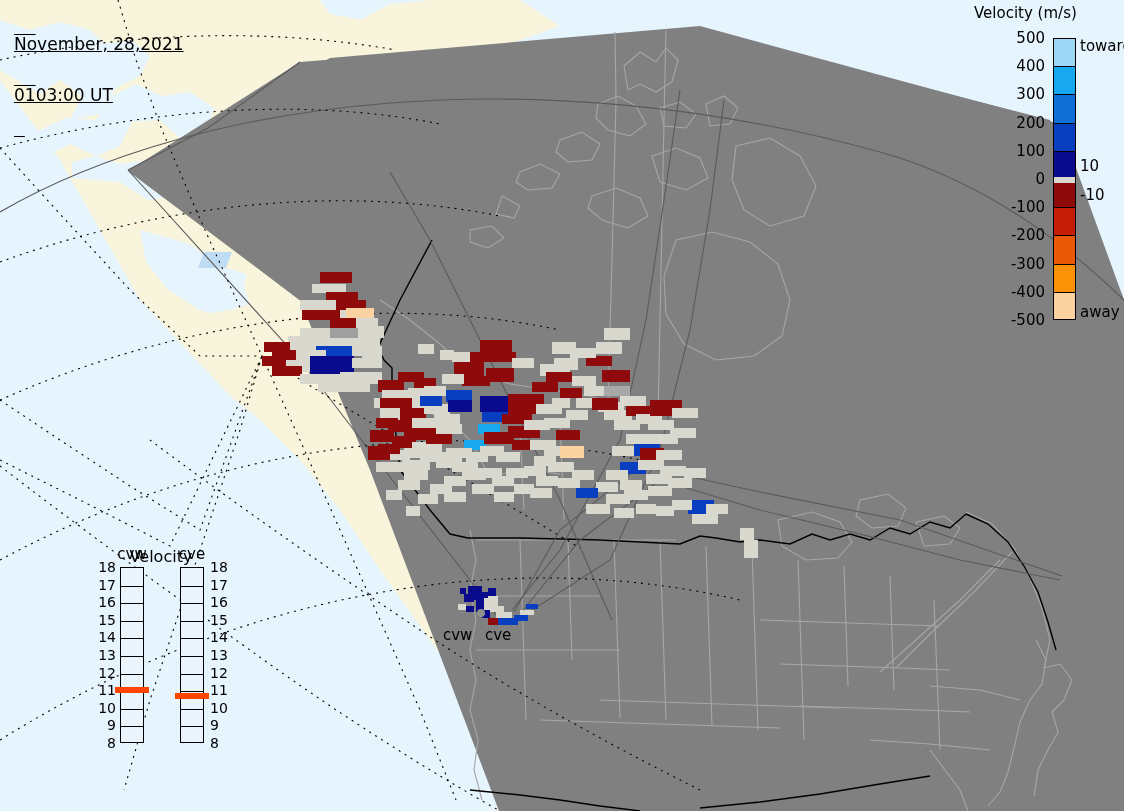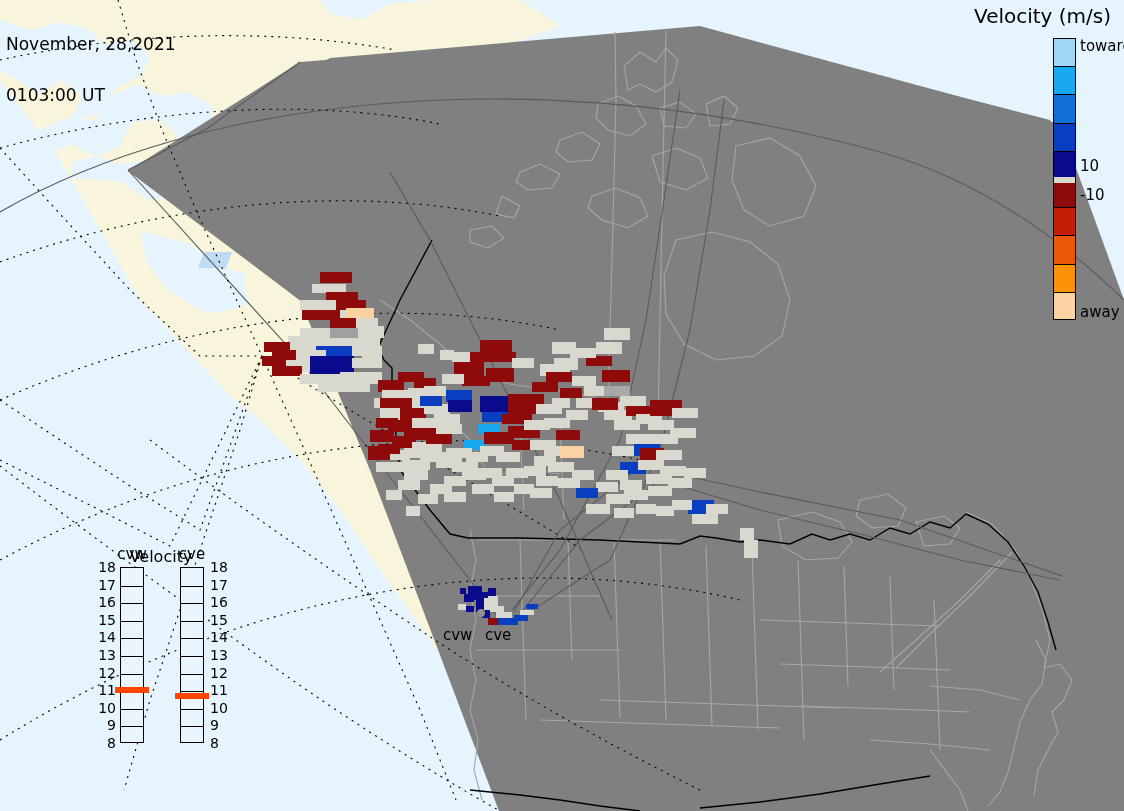--- a/index.html
+++ b/index.html
@@ -17,39 +17,40 @@
   }
 
   
   #mapsvg, #datasvg, #gridsvg {
     position: absolute; left: 0; top: 0;
     width: 1124px; height: 811px;
   }
 
   
   #timestamp {
-    position: absolute; left: 6px; top: 2px;
+    position: absolute; left: 14px; top: 2px;
     font-size: 17px; line-height: 17px;
     color: #000;
     font-family: "DejaVu Sans", sans-serif;
     white-space: pre;
     z-index: 30;
+    text-decoration: underline;
   }
   #timestamp div { letter-spacing: 0px; }
 
   
   #cbar-wrap {
     position: absolute; left: 960px; top: 0px;
     width: 164px; height: 340px;
     z-index: 30;
   }
   #cbar-title {
     position: absolute; left: 14px; top: 4px;
     width: 150px;
-    font-size: 20px; color: #000;
+    font-size: 15px; color: #000;
     text-align: left;
     white-space: nowrap;
   }
   #cbar-bar {
     position: absolute;
     left: 93px; top: 38px;
     width: 23px; height: 282px;
     border: 1px solid #000;
     overflow: hidden;
   }
@@ -519,20 +520,33 @@
         <div class="cbar-seg" style="height: 28.2px; background: rgb(24, 168, 239); border-bottom: 1px solid rgb(0, 0, 0);"></div>
         <div class="cbar-seg" style="height: 28.2px; background: rgb(16, 112, 216); border-bottom: 1px solid rgb(0, 0, 0);"></div>
         <div class="cbar-seg" style="height: 28.2px; background: rgb(10, 62, 192); border-bottom: 1px solid rgb(0, 0, 0);"></div>
         <div class="cbar-seg" style="height: 25.38px; background: rgb(10, 10, 140);"></div>
         <div class="cbar-seg" style="height: 5.64px; background: rgb(216, 216, 207);"></div>
         <div class="cbar-seg" style="height: 25.38px; background: rgb(143, 10, 10); border-bottom: 1px solid rgb(0, 0, 0);"></div>
         <div class="cbar-seg" style="height: 28.2px; background: rgb(198, 29, 8); border-bottom: 1px solid rgb(0, 0, 0);"></div>
         <div class="cbar-seg" style="height: 28.2px; background: rgb(234, 90, 6); border-bottom: 1px solid rgb(0, 0, 0);"></div>
         <div class="cbar-seg" style="height: 28.2px; background: rgb(251, 145, 6); border-bottom: 1px solid rgb(0, 0, 0);"></div>
         <div class="cbar-seg" style="height: 28.2px; background: rgb(251, 210, 161);"></div>
+      </div>
+    <div id="cbar-ticks">
+        <div class="cbar-tick" style="top: 0px;">500</div>
+        <div class="cbar-tick" style="top: 28.2px;">400</div>
+        <div class="cbar-tick" style="top: 56.4px;">300</div>
+        <div class="cbar-tick" style="top: 84.6px;">200</div>
+        <div class="cbar-tick" style="top: 112.8px;">100</div>
+        <div class="cbar-tick" style="top: 141px;">0</div>
+        <div class="cbar-tick" style="top: 169.2px;">-100</div>
+        <div class="cbar-tick" style="top: 197.4px;">-200</div>
+        <div class="cbar-tick" style="top: 225.6px;">-300</div>
+        <div class="cbar-tick" style="top: 253.8px;">-400</div>
+        <div class="cbar-tick" style="top: 282px;">-500</div>
       </div>
     <div id="cbar-side">
         <div class="cbar-side-lbl" style="top: 8.46px;">toward</div>
         <div class="cbar-side-lbl" style="top: 128.31px;">10</div>
         <div class="cbar-side-lbl" style="top: 156.51px;">-10</div>
         <div class="cbar-side-lbl" style="top: 273.54px;">away</div>
       </div>
   </div>
 
   <div id="freq-wrap">

